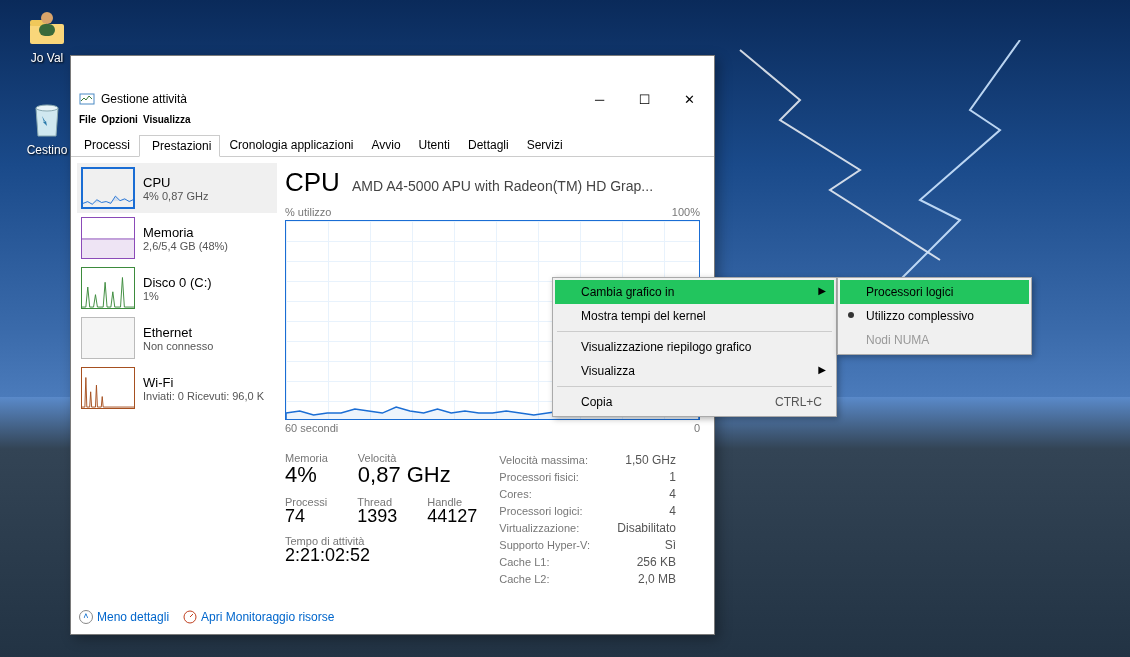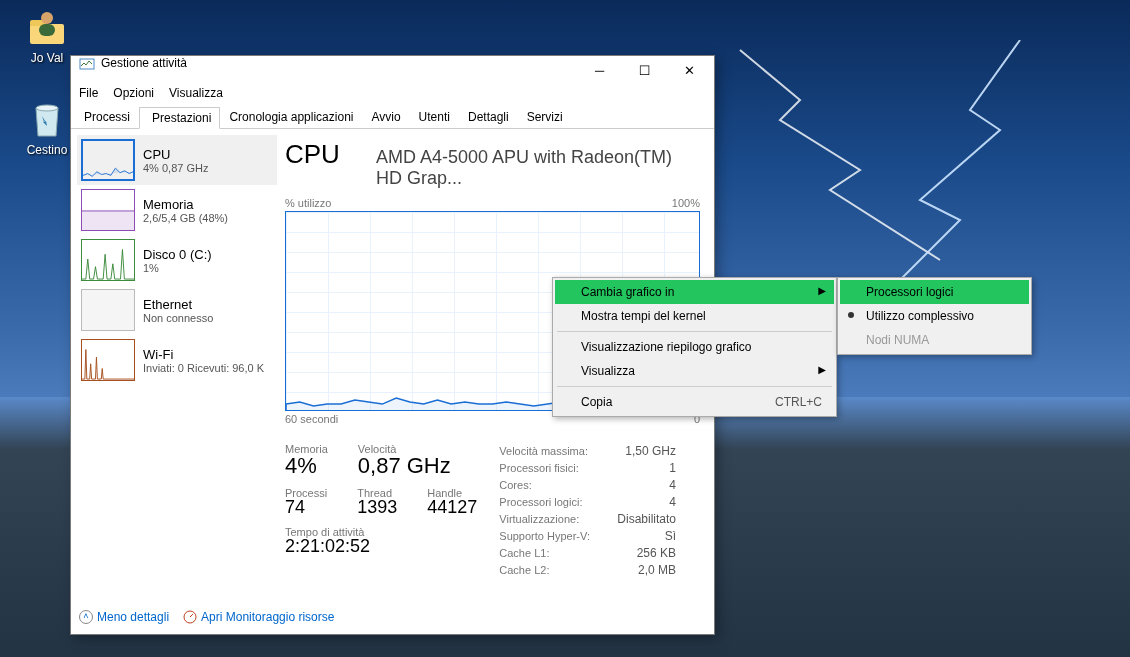--- a/index.html
+++ b/index.html
@@ -12,47 +12,47 @@
 .bg-city { position:absolute; bottom:0; left:0; right:0; height:260px;
   background: linear-gradient(180deg,#5a8aca 0%, #334455 20%, #223344 100%); }
 .bg-lightning { position:absolute; top:40px; right:30px; width:380px; height:300px; }
 .bg-lightning svg { width:100%; height:100%; }
 .desktop-icon { position:absolute; width:70px; text-align:center; color:#fff; font-size:12px; text-shadow:1px 1px 2px #000; }
 .desktop-icon .ico { width:42px; height:42px; margin:0 auto 3px; }
 .window {
   position:absolute; left:70px; top:55px; width:645px; height:580px;
   background:#fff; border:1px solid #7a7a7a; box-shadow:4px 4px 12px rgba(0,0,0,0.3);
 }
-.titlebar { height:30px; display:flex; align-items:flex-start; padding:0 2px 0 8px; }
+.titlebar { height:30px; display:flex; align-items:center; padding:0 2px 0 8px;margin-top:28px; }
 .titlebar .icon { width:16px; height:16px; margin-right:6px; }
 .titlebar .title { font-size:12px; flex:1; }
 .winbtns { display:flex; }
 .winbtn { width:45px; height:28px; display:flex; align-items:center; justify-content:center; font-size:13px; font-family:sans-serif; }
-.menubar { height:20px; padding:0 8px; font-size:12px; display:flex; gap:15px; }
+.menubar { height:20px; padding:0 8px; font-size:10px; display:flex; gap:5px;font-weight:bold; }
 .menubar span { cursor:default; }
 .tabs { display:flex; padding:0 4px; font-size:12px; border-bottom:1px solid #ccc; }
 .tab { padding:3px 8px; border:1px solid transparent; cursor:default; }
 .tab.active { border-color:#ccc; border-bottom-color:#fff; background:#fff; position:relative; top:1px;padding-left:12px; }
 .content { display:flex; height:calc(100% - 108px); padding:6px; }
 .sidepanel { width:200px; overflow:hidden; }
 .sideitem { display:flex; align-items:center; padding:4px; gap:8px; cursor:default; }
 .sideitem.sel { background:#f0f0f0; }
 .mini { width:54px; height:42px; border:1px solid; }
 .mini.cpu { border-color:#1a6dd4; }
 .mini.sel { border-width:2px; }
 .mini.mem { border-color:#8b4bb8; }
 .mini.disk { border-color:#3d8b3d; }
 .mini.eth { border-color:#bbb; background:#f5f5f5; }
 .mini.wifi { border-color:#a65020; }
 .side-label .t1 { font-size:13px; }
 .side-label .t2 { font-size:11px; color:#555; white-space:nowrap; }
 .main { flex:1; padding:4px 8px; position:relative; }
 .hdr { display:flex; align-items:baseline; gap:12px; margin-bottom:8px; }
 .hdr .big { font-size:26px; font-weight:300; }
-.hdr .desc { font-size:18px; color:#444;margin-left:24px; }
+.hdr .desc { font-size:14px; color:#444; }
 .chartbox { border:1px solid #1a6dd4; height:200px; position:relative; background:#fff; }
 .chartlabels { display:flex; justify-content:space-between; font-size:11px; color:#777; margin-bottom:2px; }
 .chartlabels2 { display:flex; justify-content:space-between; font-size:11px; color:#777; margin-top:2px; }
 .stats { display:flex; gap:30px; margin-top:18px; }
 .statcol .lbl { font-size:11px; color:#777; }
 .statcol .val { font-size:22px; font-weight:300; margin-top:-2px; }
 .statcol.sm .val { font-size:18px; }
 .kvs { font-size:12px; color:#555; margin-left:12px; }
 .kvs .row { display:flex; gap:8px; line-height:17px;justify-content:space-between; }
 .kvs .k { width:110px; color:#777; font-size:11px; }

